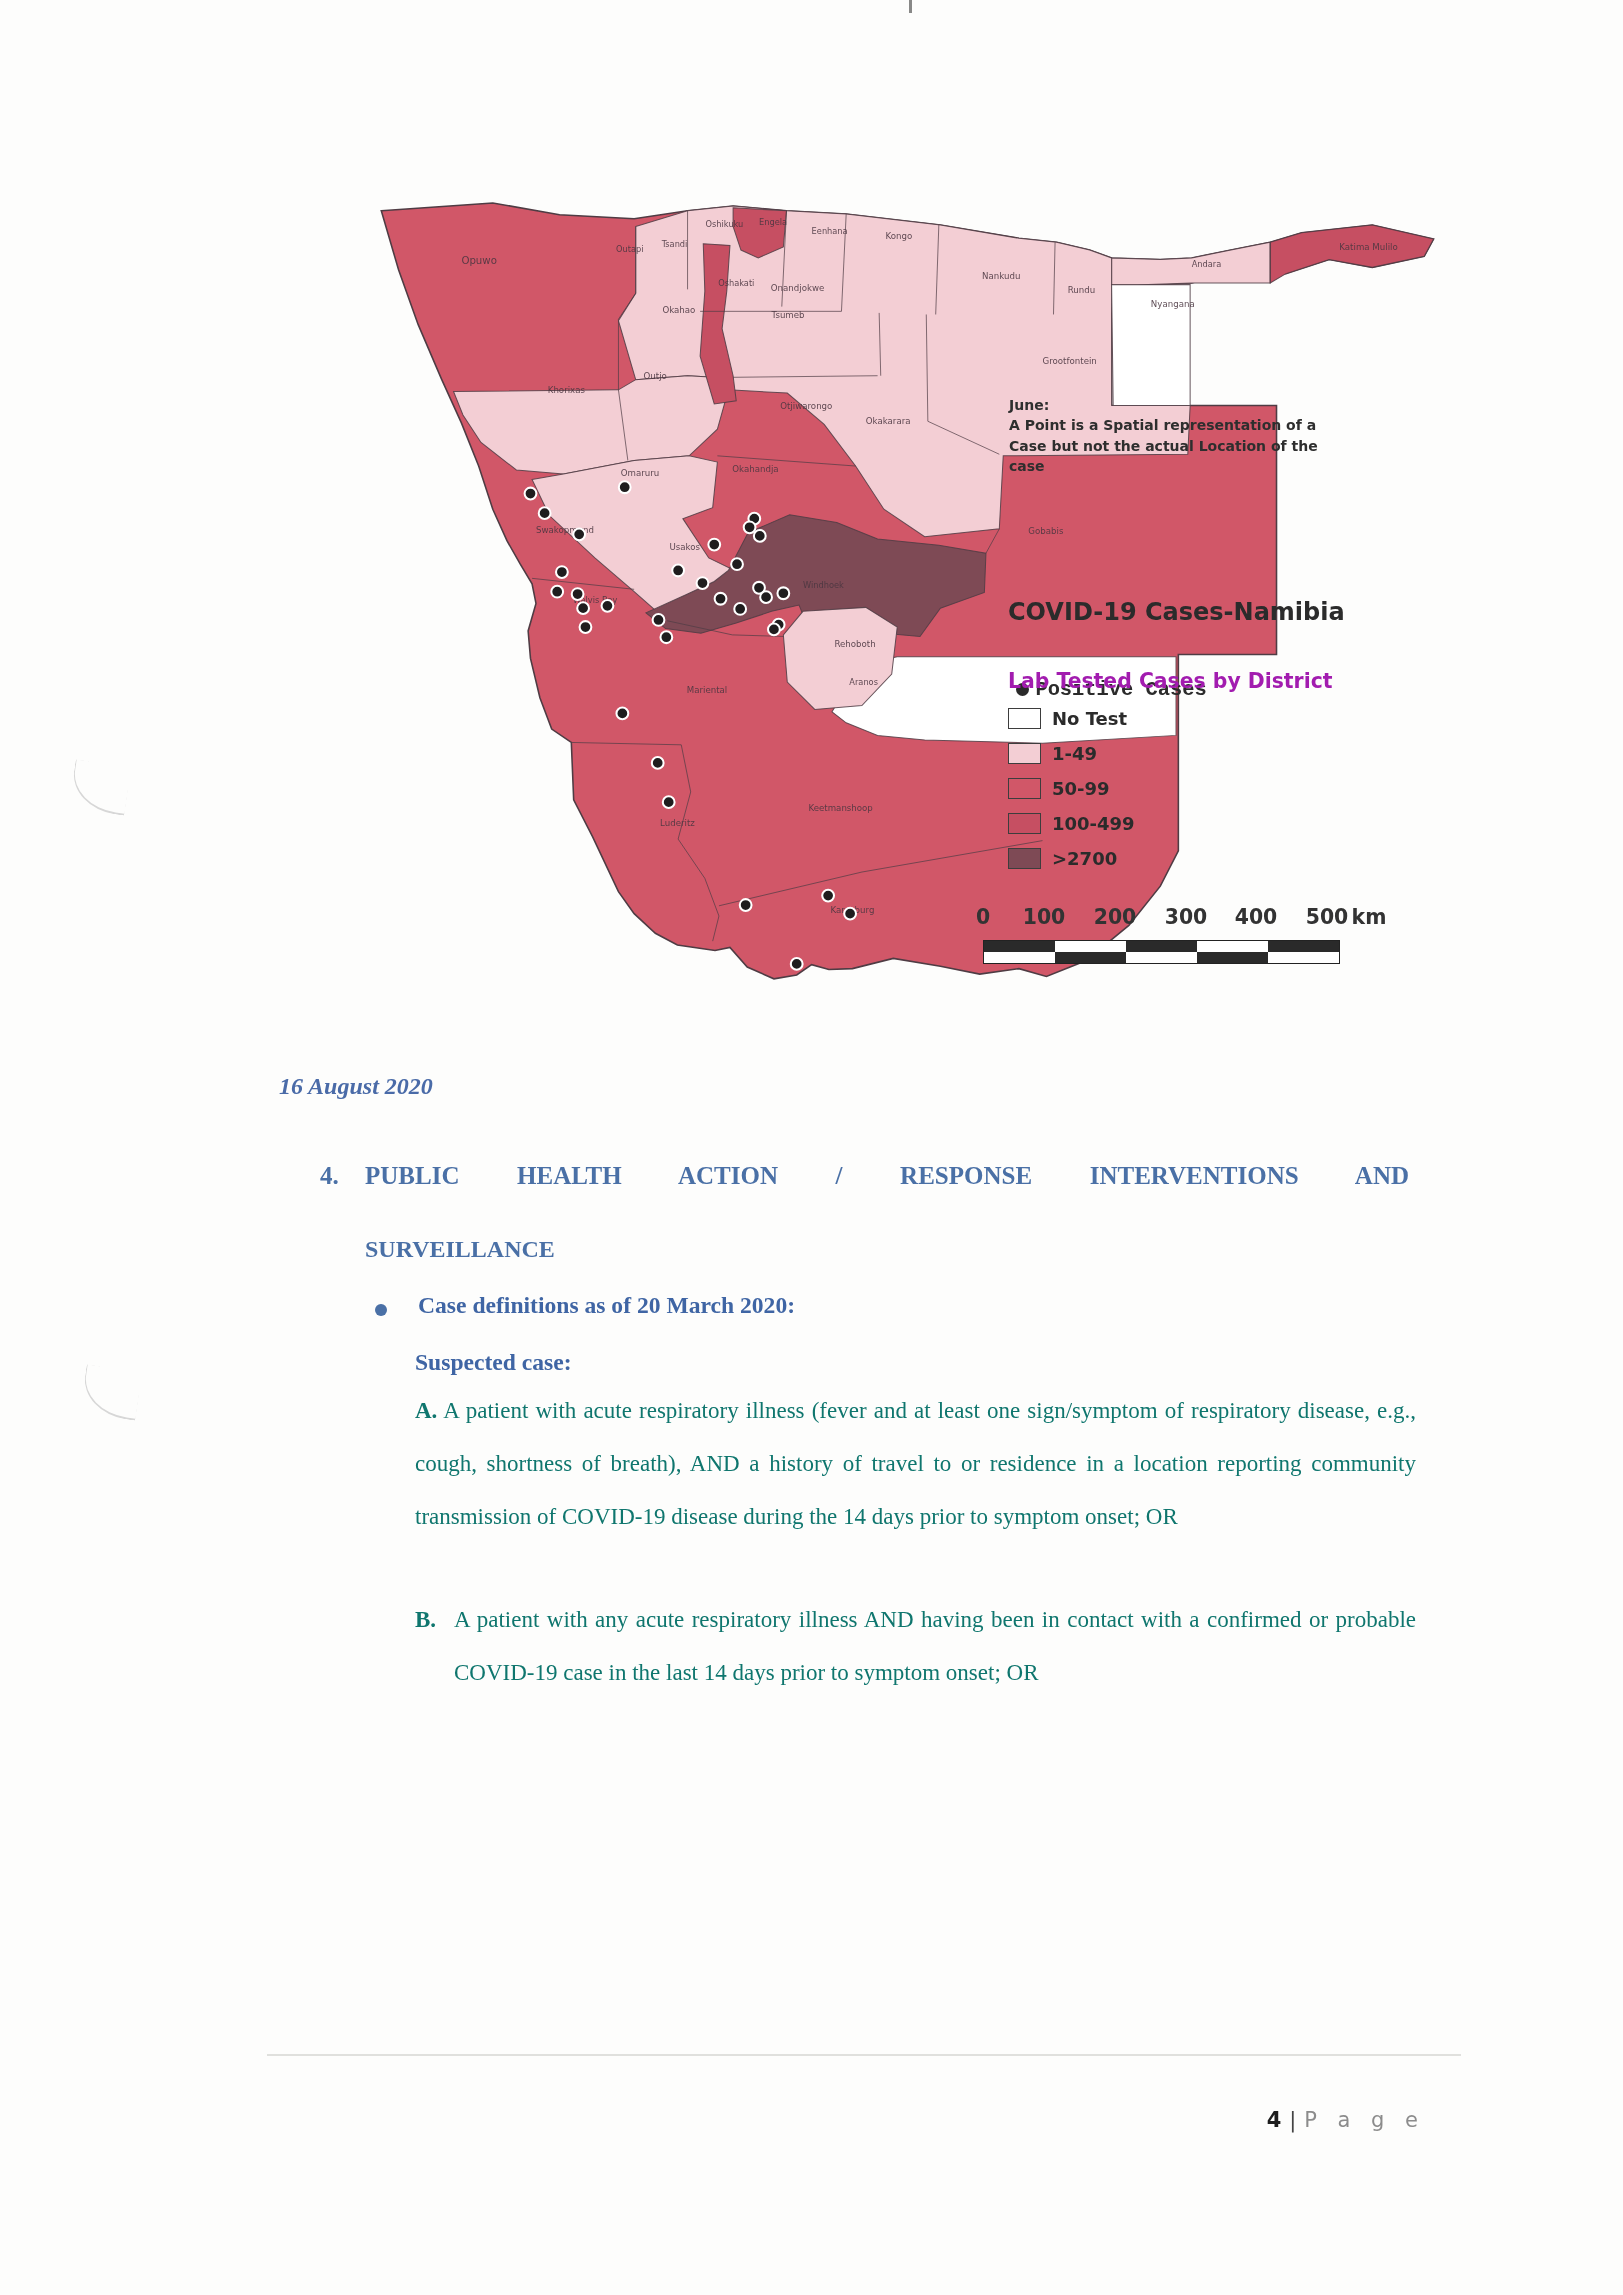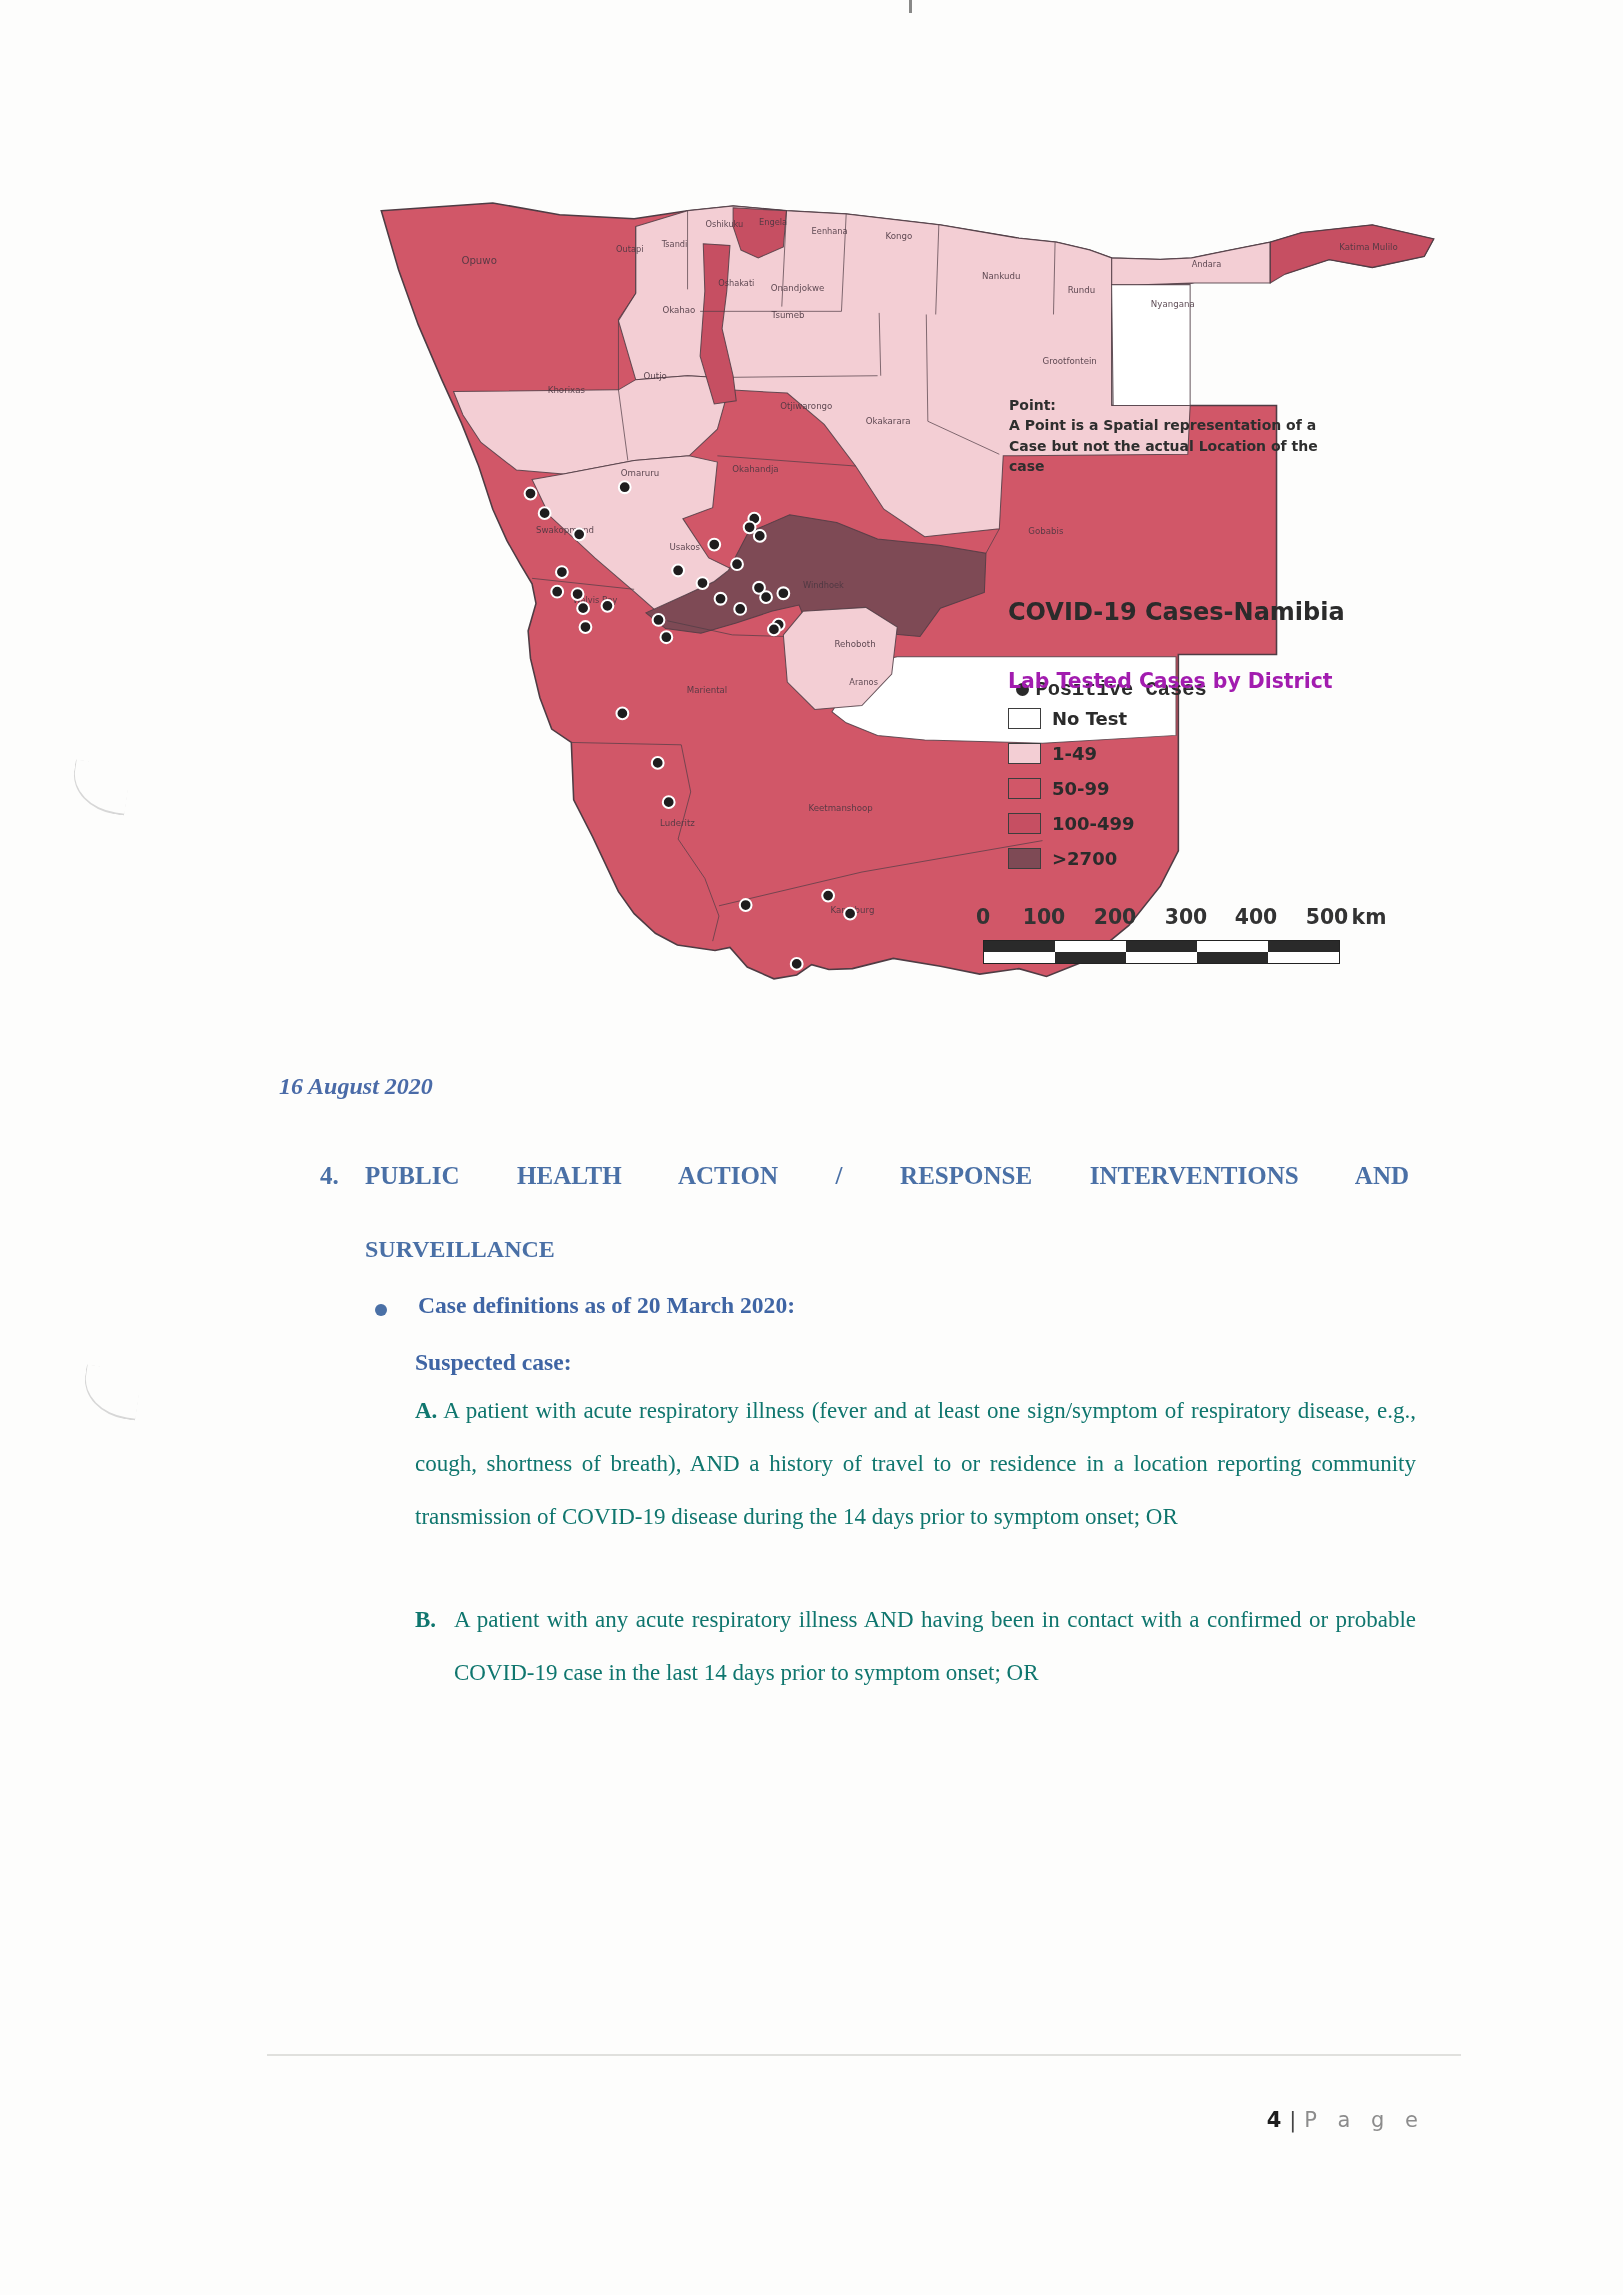--- a/index.html
+++ b/index.html
@@ -163,21 +163,21 @@
       <circle cx="315" cy="660" r="7.5" fill="#1f1d1e" stroke="#ffffff" stroke-width="2.6"></circle>
       <circle cx="360" cy="723" r="7.5" fill="#1f1d1e" stroke="#ffffff" stroke-width="2.6"></circle>
       <circle cx="374" cy="773" r="7.5" fill="#1f1d1e" stroke="#ffffff" stroke-width="2.6"></circle>
       <circle cx="472" cy="904" r="7.5" fill="#1f1d1e" stroke="#ffffff" stroke-width="2.6"></circle>
       <circle cx="577" cy="892" r="7.5" fill="#1f1d1e" stroke="#ffffff" stroke-width="2.6"></circle>
       <circle cx="605" cy="915" r="7.5" fill="#1f1d1e" stroke="#ffffff" stroke-width="2.6"></circle>
       <circle cx="537" cy="979" r="7.5" fill="#1f1d1e" stroke="#ffffff" stroke-width="2.6"></circle>
     </svg>
 
   <div class="note">
-    <div class="note-title">Point:</div>
+    <div class="note-title">June:</div>
     <div>A Point is a Spatial representation of a Case but not the actual Location of the case</div>
   </div>
 
   <div class="leg-title">COVID-19 Cases-Namibia</div>
   <div class="pos-row">
     <span class="pos-dot"></span>
     <span>Positive Cases</span>
   </div>
   <div class="leg-sub">Lab Tested Cases by District</div>
   <div class="leg-items" id="leg-items">

